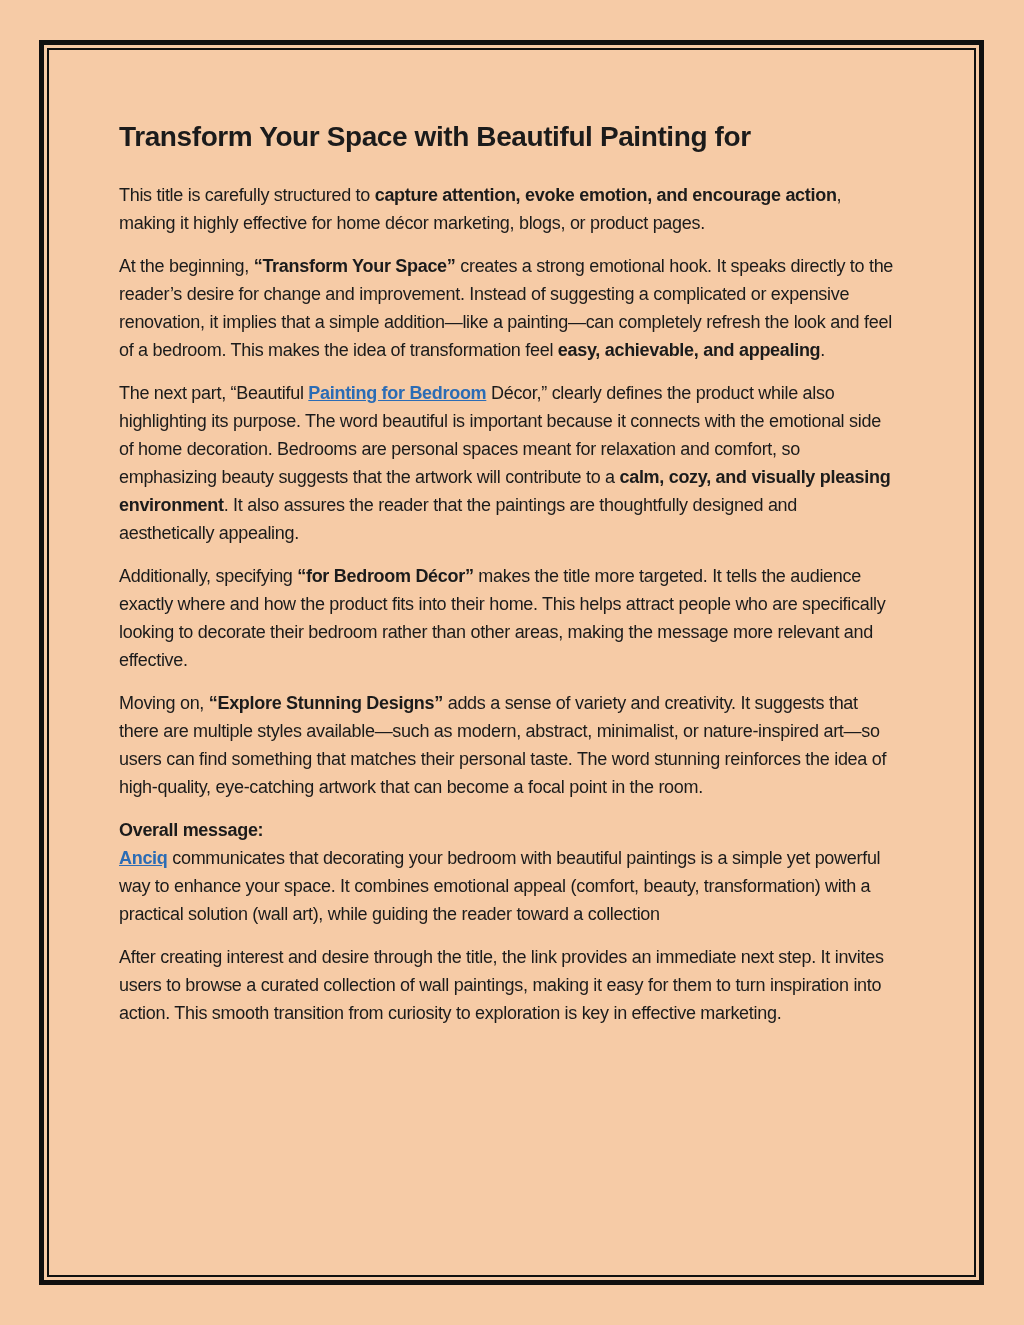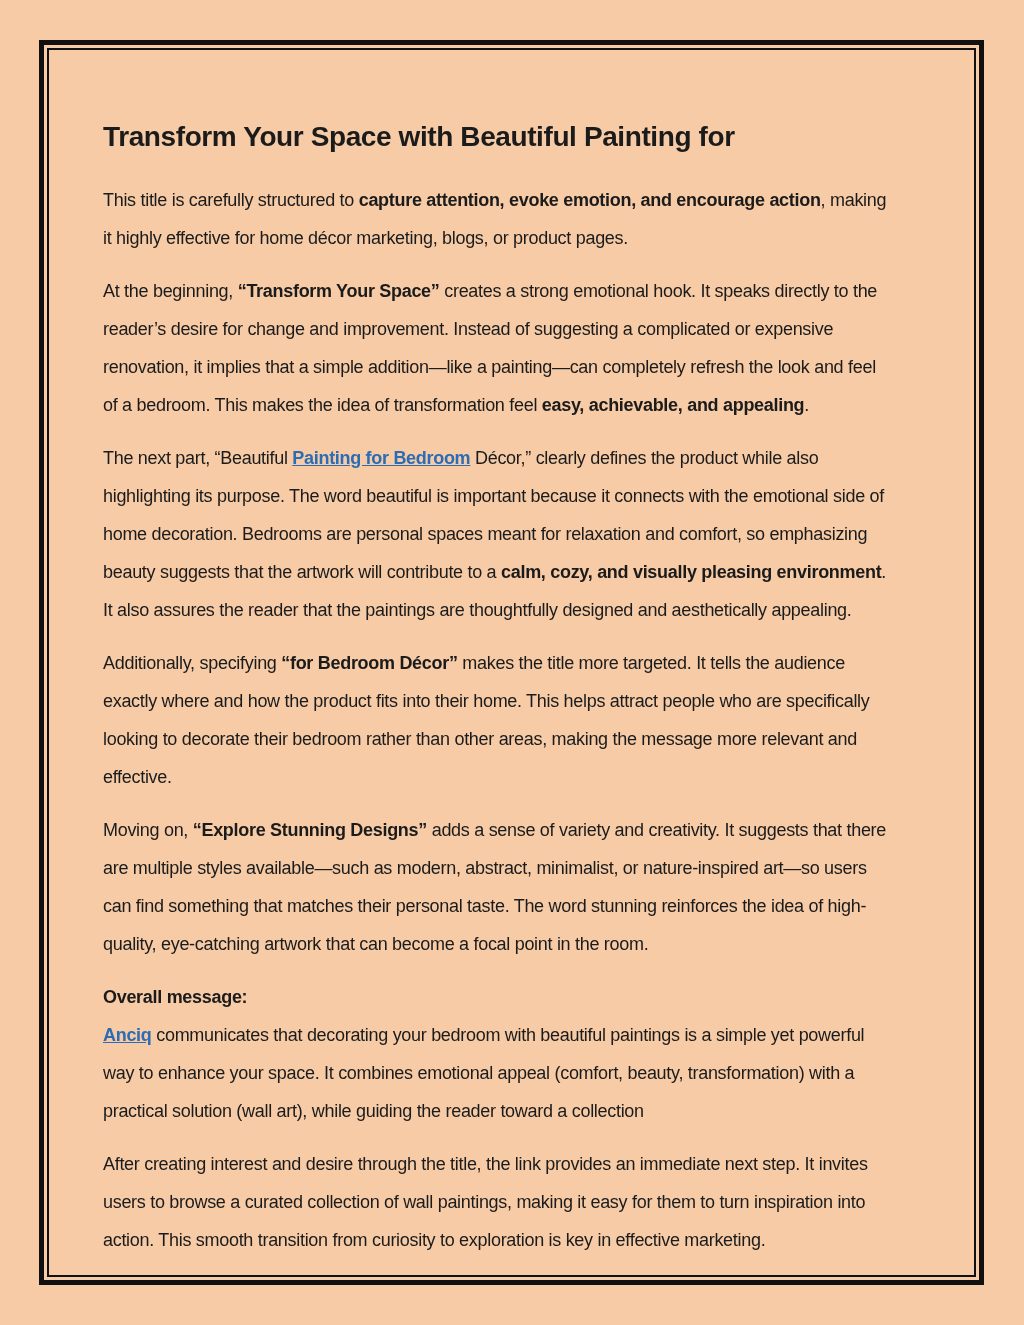--- a/index.html
+++ b/index.html
@@ -29,38 +29,38 @@
     box-sizing: border-box;
   }
   .frame-inner {
     position: absolute;
     inset: 3px;
     border: 2px solid var(--border, #0f0f0f);
   }
   .content {
     position: absolute;
     inset: 0;
-    padding: 62px 72px 0 54px;
+    padding: 62px 72px 0 70px;
     overflow: hidden;
   }
   h1.title {
     margin: 0 0 19px 0;
     font-size: 28px;
     font-weight: bold;
     line-height: 50px;
     letter-spacing: -0.4px;
   }
   .title-line {
     display: block;
     white-space: nowrap;
   }
   p.para {
     margin: 0 8px 15px 0;
     font-size: 18px;
-    line-height: 38px;
+    line-height: 28px;
     letter-spacing: -0.3px;
   }
   .b { font-weight: bold; }
   .i { }
   a.link {
     color: var(--link, #2B6CB5);
     font-weight: bold;
     text-decoration: underline;
     cursor: pointer;
     text-align: right;

